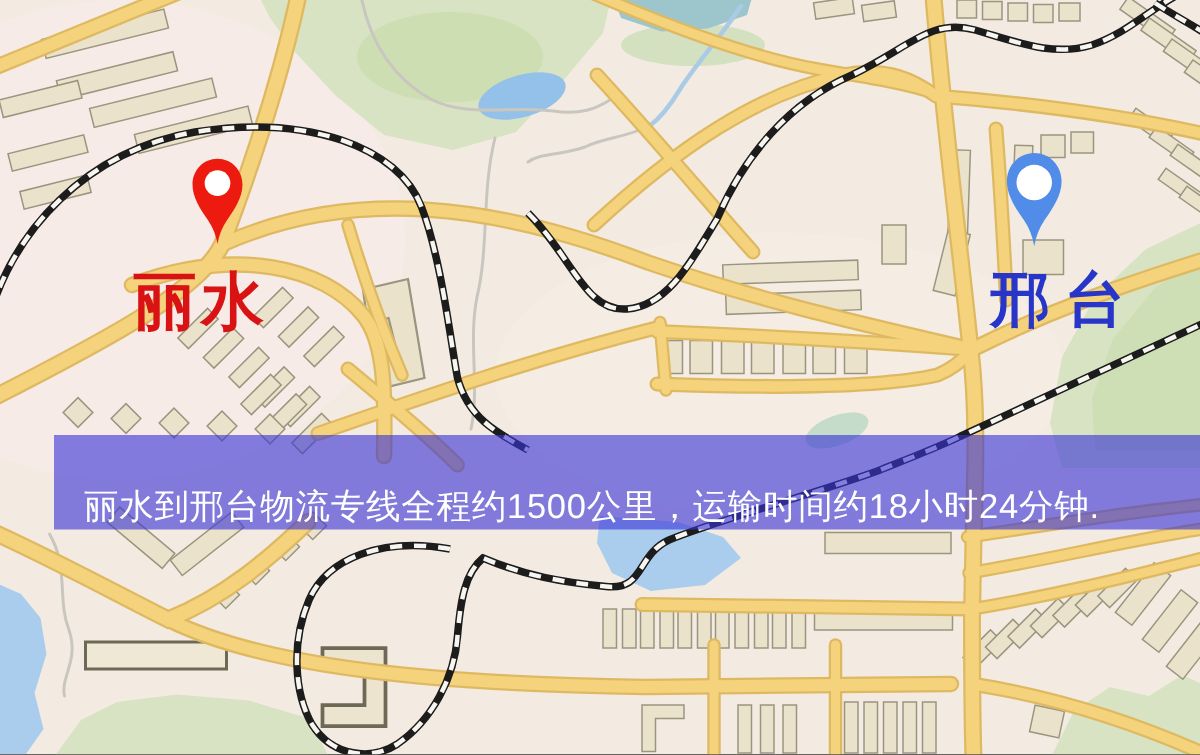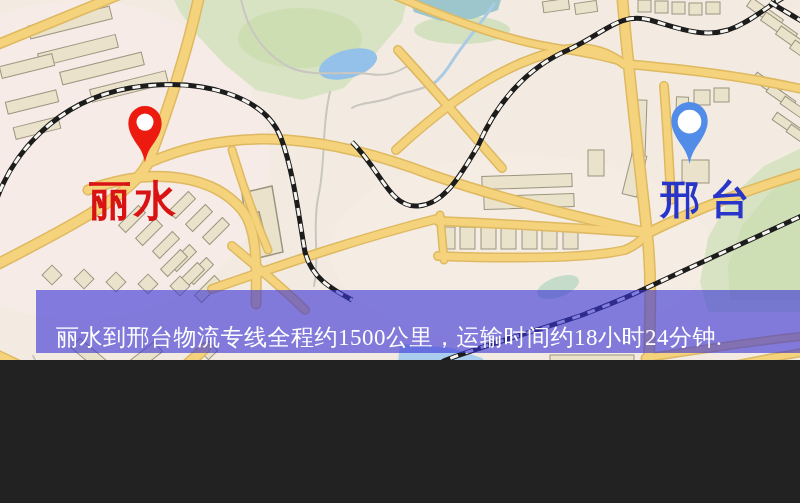--- a/index.html
+++ b/index.html
@@ -1,18 +1,18 @@
 <!DOCTYPE html>
 <html><head>
 <meta charset="utf-8">
 <style>
   html,body{margin:0;padding:0;background:#222;}
   .stage{
-    position:relative;width:800px;height:360px;overflow:hidden;
-    font-family:Liberation Serif, serif;
+    position:relative;width:800px;height:503px;overflow:hidden;
+    font-family:Liberation Sans, sans-serif;
     filter:blur(.3px) saturate(.97);
     background:#f3ebe1;
   }
   .map-svg{position:absolute;left:0;top:0;}
   .marker{position:absolute;}
   .city-label{position:absolute;font-weight:bold;white-space:nowrap;line-height:1;}
   .label-origin{left:89px;top:180px;font-size:42px;color:#de1212;letter-spacing:3px;}
   .label-dest{left:660px;top:180px;font-size:40px;color:#2635cd;letter-spacing:10px;}
   .route-banner{
     position:absolute;left:0;top:290px;width:800px;height:63px;

